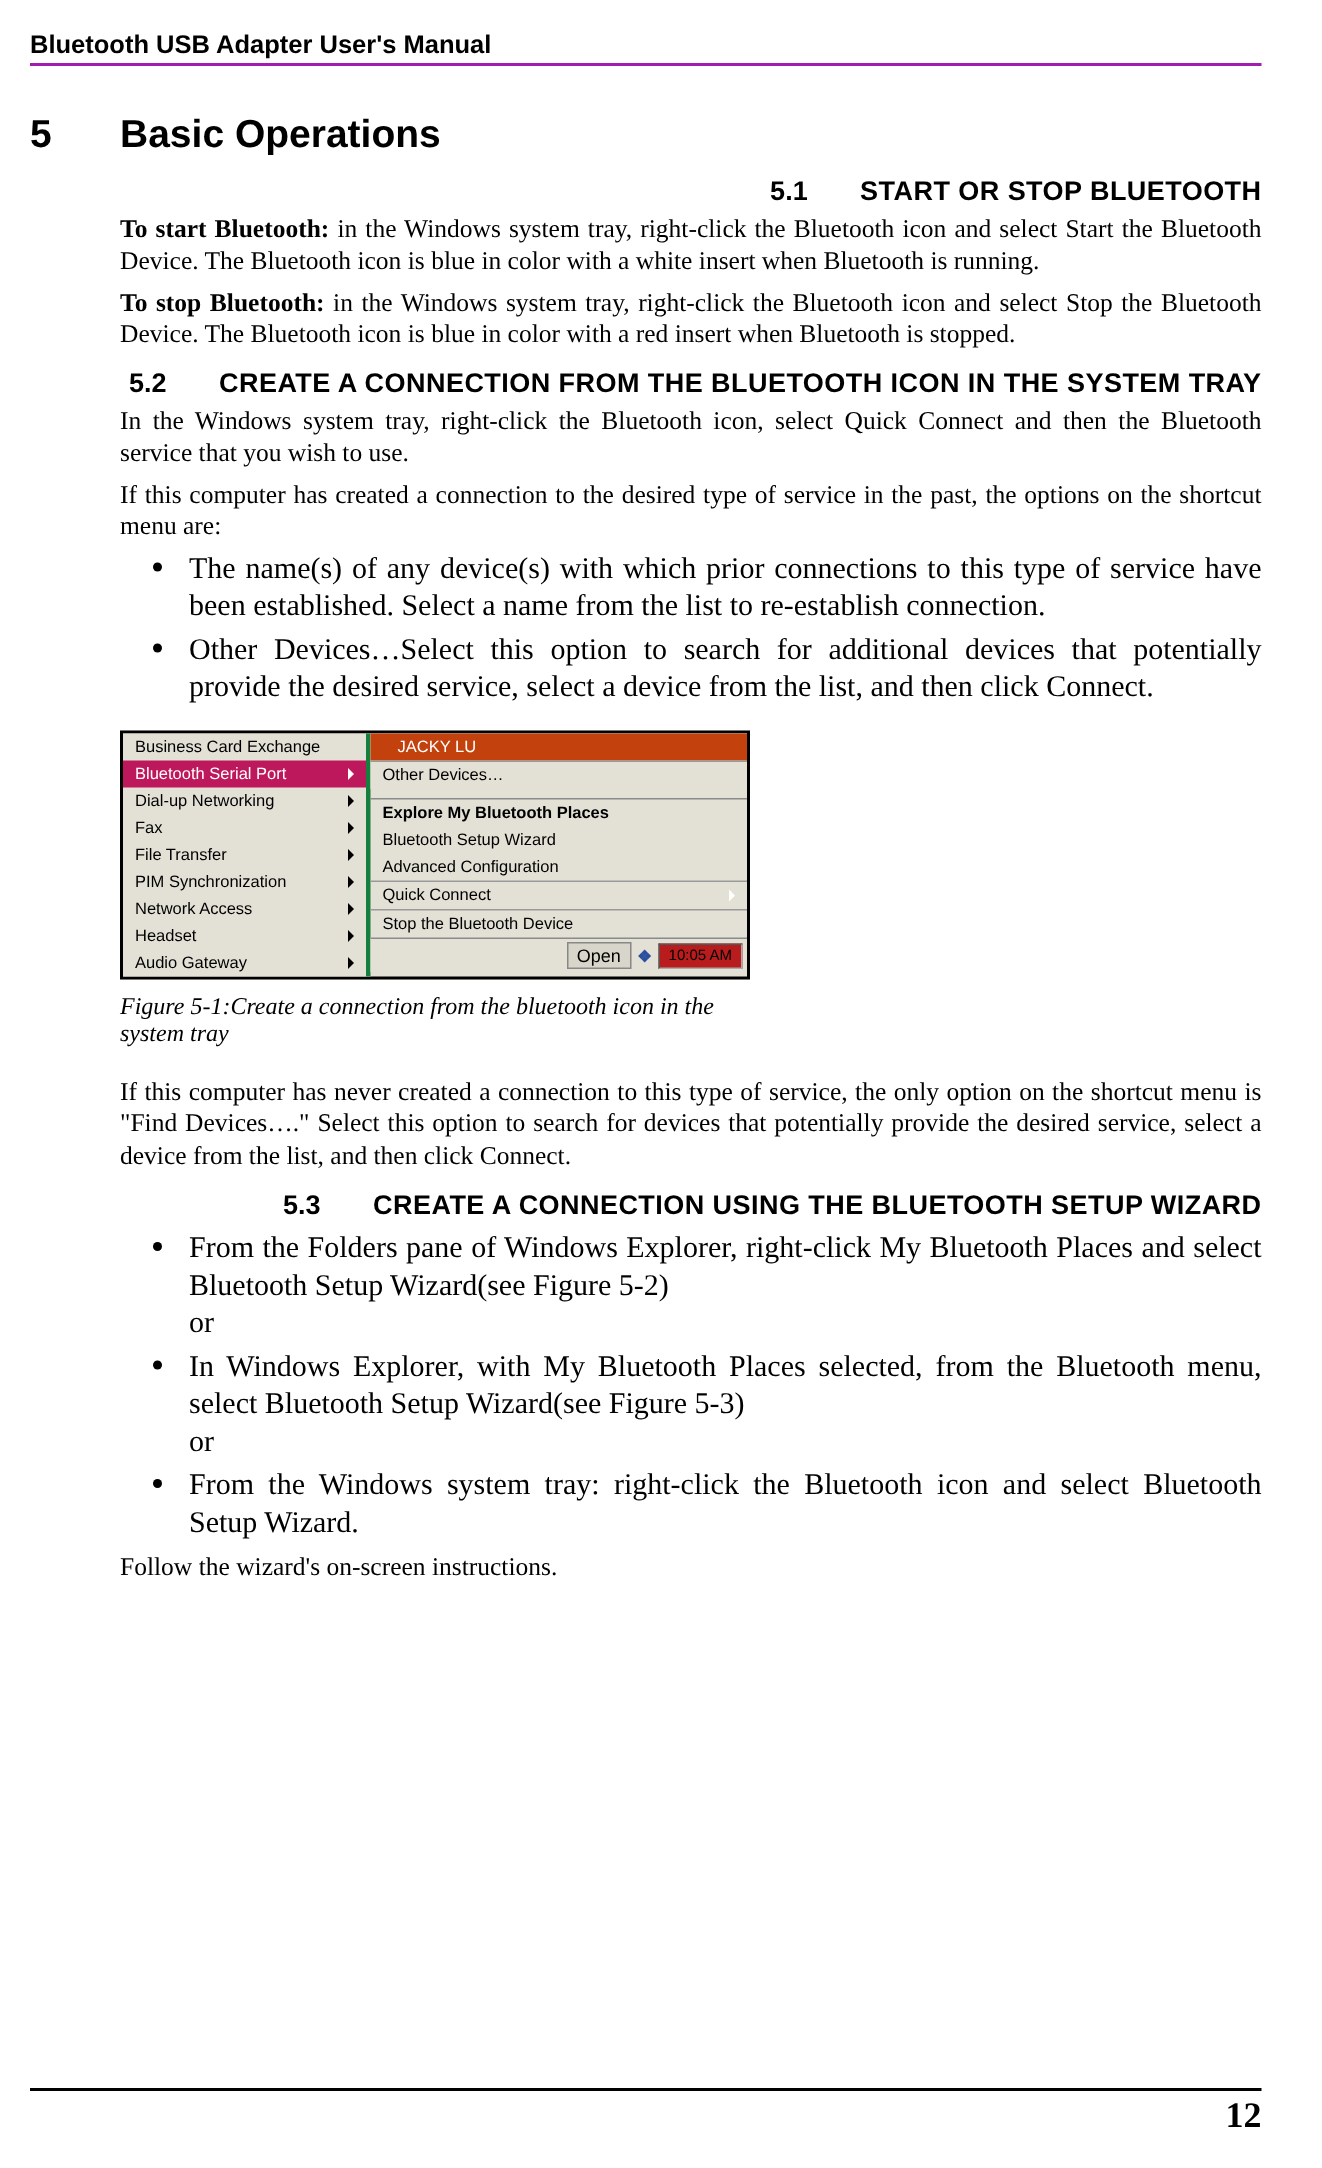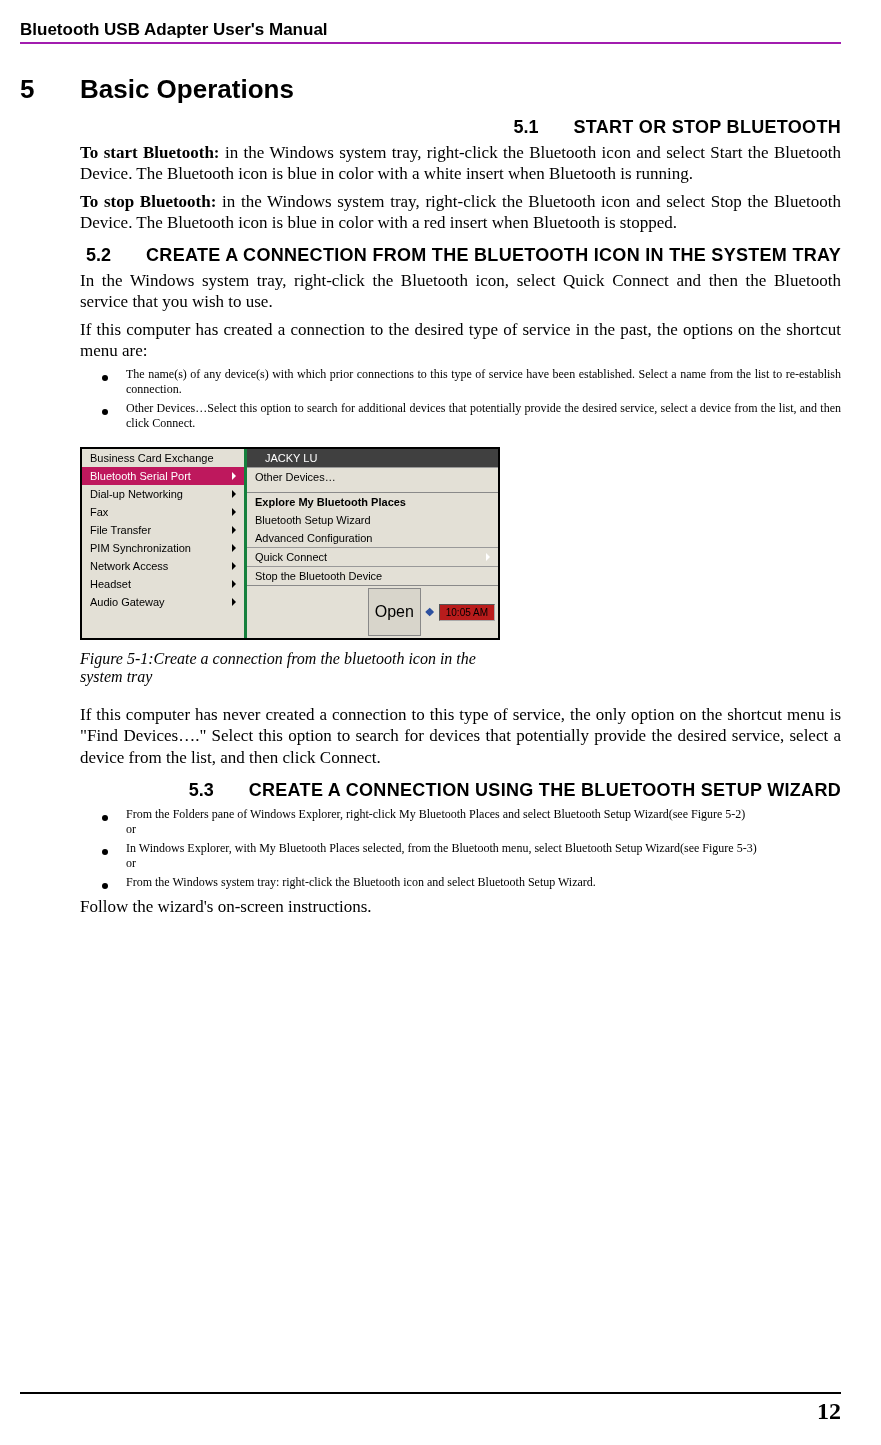--- a/index.html
+++ b/index.html
@@ -81,21 +81,21 @@
     }
     .bullet-dot {
       width: 6px;
       height: 6px;
       border-radius: 50%;
       background: #000;
       margin: 8px 18px 0 22px;
       flex-shrink: 0;
     }
     .bullet-text {
-      font-size: 12px;
+      font-size: 20px;
       line-height: 1.25;
       text-align: justify;
       flex: 1;
     }
     .figure-wrap {
       margin: 16px 0 10px 0;
       width: 420px;
     }
     .fig-frame {
       border: 2px solid #000;
@@ -130,43 +130,43 @@
     .fig-item.hl .fig-arrow { border-left-color: #fff; }
     .fig-right {
       flex: 1;
       display: flex;
       flex-direction: column;
     }
     .fig-sub {
       background: #e3e0d6;
     }
     .fig-sub .fig-item.hl2 {
-      background: #404040;
+      background: #c2410c;
       color: #fff;
       padding-left: 18px;
     }
     .fig-sub-sep { height: 1px; background: #999; }
     .fig-group {
       border-top: 1px solid #8a8a8a;
     }
     .fig-group .fig-item.bold { font-weight: bold; }
     .fig-bottom {
       background: #e3e0d6;
       border-top: 1px solid #8a8a8a;
       display: flex;
       justify-content: flex-end;
       align-items: center;
       padding: 2px 3px;
       gap: 4px;
     }
     .fig-btn {
       border: 1px solid #888;
       background: #d8d5cb;
-      padding: 14px 6px;
-      font-size: 16px;
+      padding: 1px 6px;
+      font-size: 12px;
     }
     .fig-time {
       background: #b91c1c;
       border: 1px inset #aaa;
       padding: 2px 6px;
       font-size: 10px;
     }
     .fig-caption {
       font-style: italic;
       font-size: 16px;

